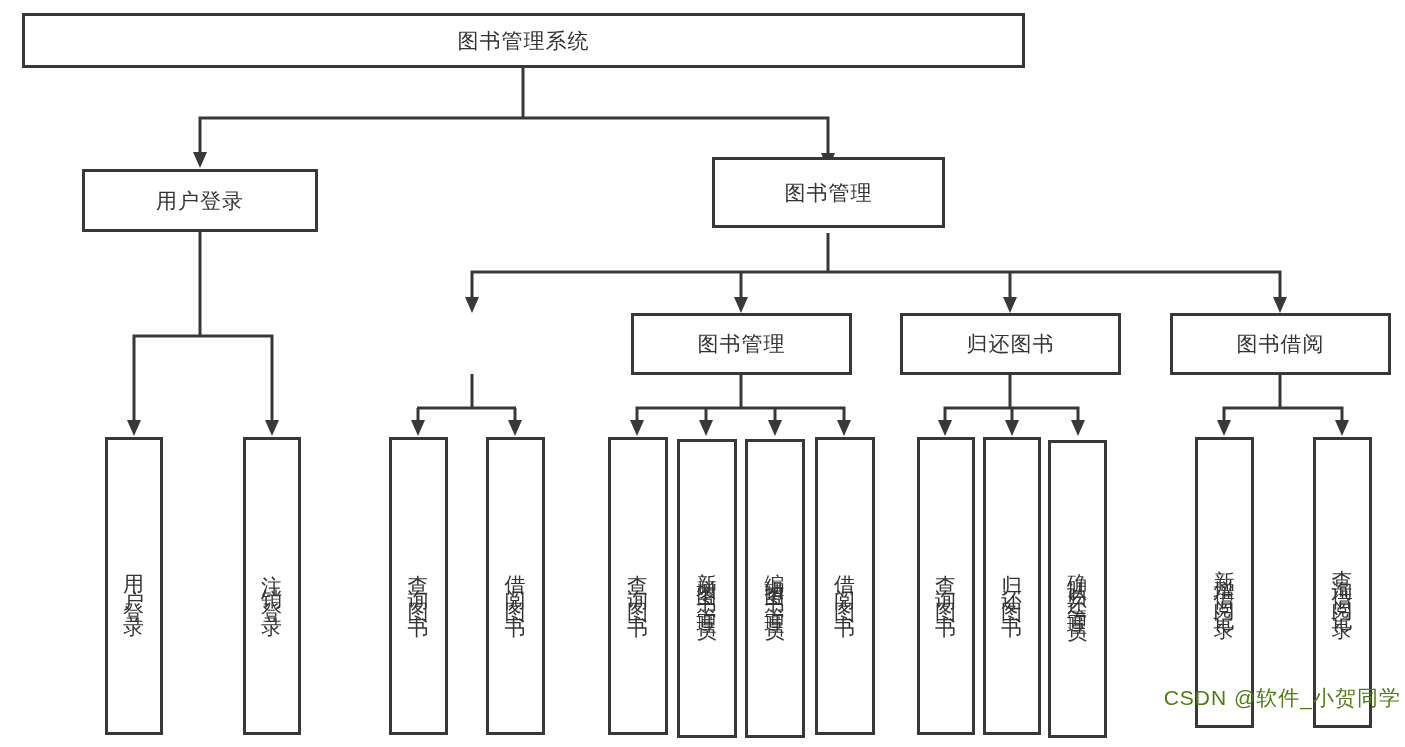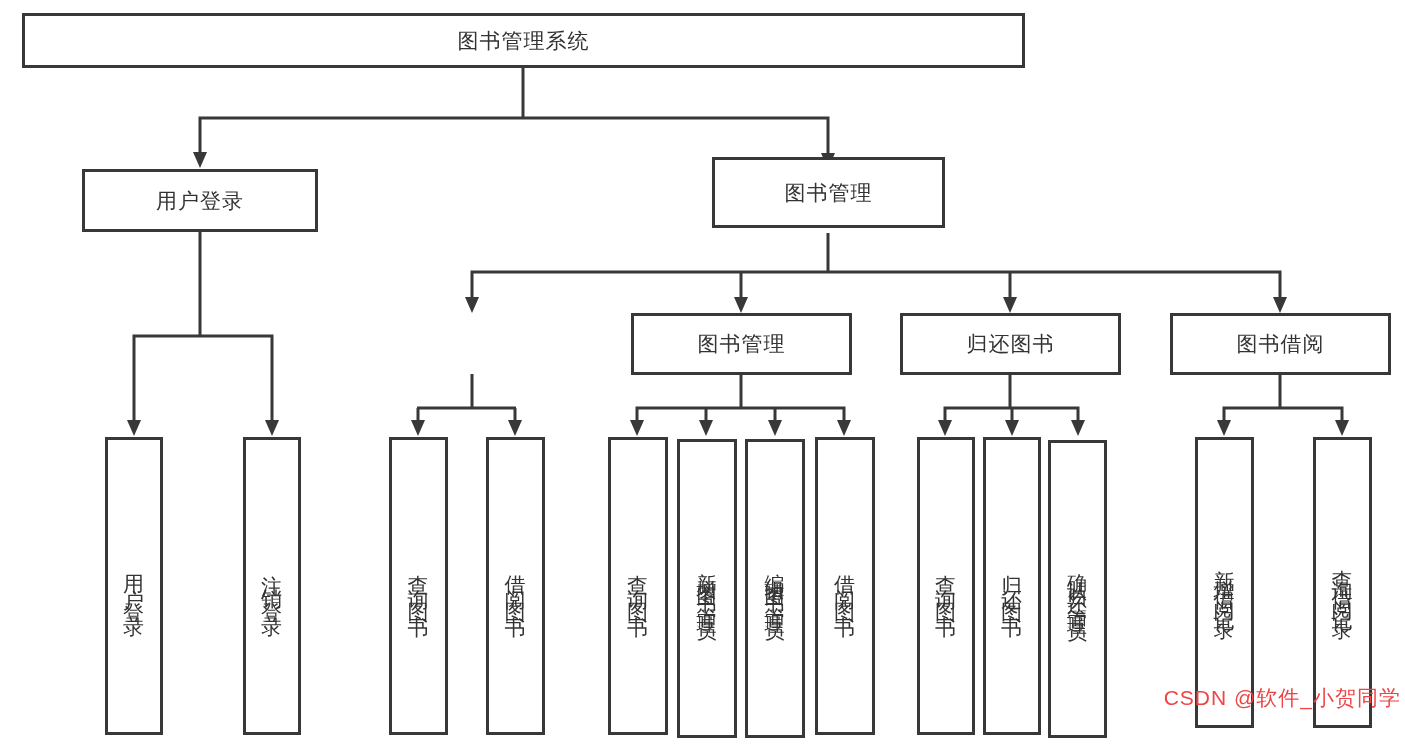--- a/index.html
+++ b/index.html
@@ -36,21 +36,21 @@
   }
   .ls4 { letter-spacing: 14px; }
   .ls6 { letter-spacing: 10px; }
   .ls9 { letter-spacing: 7px; font-size: 20px; }
   .watermark {
     position: absolute;
     right: 4px;
     top: 684px;
     font-size: 21px;
     letter-spacing: 1px;
-    color: #ef4444;
+    color: #4d7c0f;
     white-space: nowrap;
     margin-left: 10px;
   }
 </style>
 </head>
 <body>
 
 <div class="stage">
 
   <svg class="connectors" width="1405" height="747" viewBox="0 0 1405 747">

